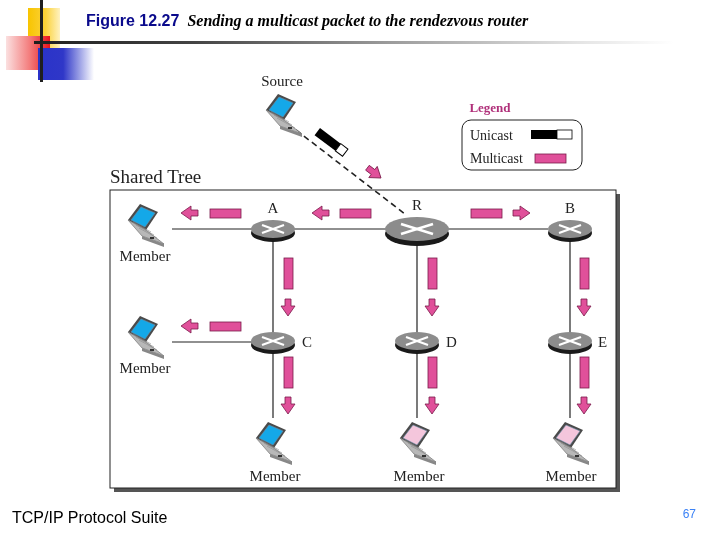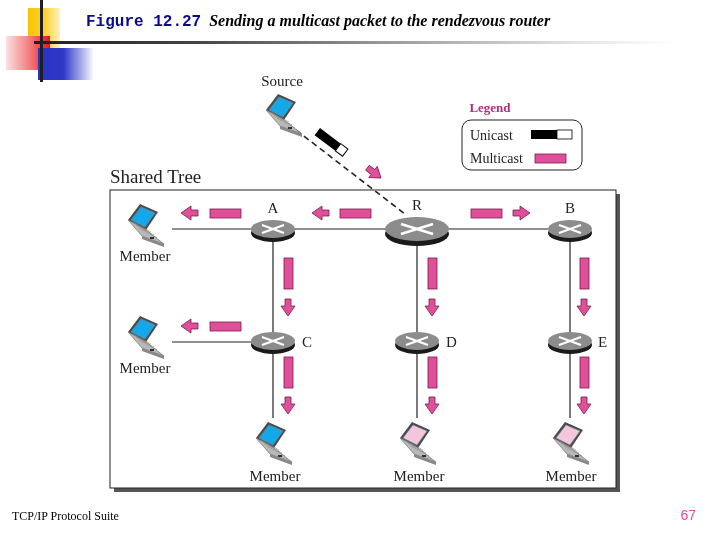--- a/index.html
+++ b/index.html
@@ -12,27 +12,27 @@
     background: linear-gradient(90deg, #f8c400 0%, #fbd23a 55%, #fff2c0 100%); }
   .deco-red { left: 6px; top: 36px; width: 44px; height: 34px;
     background: linear-gradient(90deg, #fbe0e0 0%, #f37a7a 55%, #e8141c 100%); }
   .deco-blue { left: 38px; top: 48px; width: 56px; height: 32px;
     background: linear-gradient(90deg, #2a33c9 0%, #2f37c8 45%, #9ea3e6 75%, #ffffff 100%); }
   .deco-vline { left: 40px; top: 0; width: 3px; height: 82px; background: #1f1f1f; }
   .deco-hline { left: 34px; top: 41px; width: 640px; height: 3px;
     background: linear-gradient(90deg, #1f1f1f 0%, #444 25%, #9a9a9a 55%, #e4e4e4 85%, #ffffff 100%); }
 
   .fig-title { position: absolute; left: 86px; top: 12px; font-size: 16px; white-space: nowrap; }
-  .fig-num { color: #0a0a8c; font-weight: bold; font-family: Liberation Mono, monospace; }
+  .fig-num { color: #0a0a8c; font-weight: bold; font-family: Liberation Sans, sans-serif; }
   .fig-cap { color: #000; font-style: italic; font-weight: bold; margin-left: 4px; }
 
-  .footer-left { position: absolute; left: 12px; top: 509px; font-size: 12px;
-    font-family: Liberation Serif, serif; color: #000; }
-  .footer-right { position: absolute; right: 24px; top: 507px; font-size: 14px;
-    font-family: "Liberation Sans", sans-serif; color: #ec4899; }
+  .footer-left { position: absolute; left: 12px; top: 509px; font-size: 16px;
+    font-family: Liberation Sans, sans-serif; color: #000; }
+  .footer-right { position: absolute; right: 24px; top: 507px; font-size: 12px;
+    font-family: "Liberation Sans", sans-serif; color: #3b82f6; }
 
   svg.diagram { position: absolute; left: 0; top: 0; }
   .lbl { font-family: "Liberation Serif", serif; fill: #222; }
 </style>
 </head>
 <body>
 
 <div class="deco deco-yellow"></div>
 <div class="deco deco-red"></div>
 <div class="deco deco-blue"></div>

